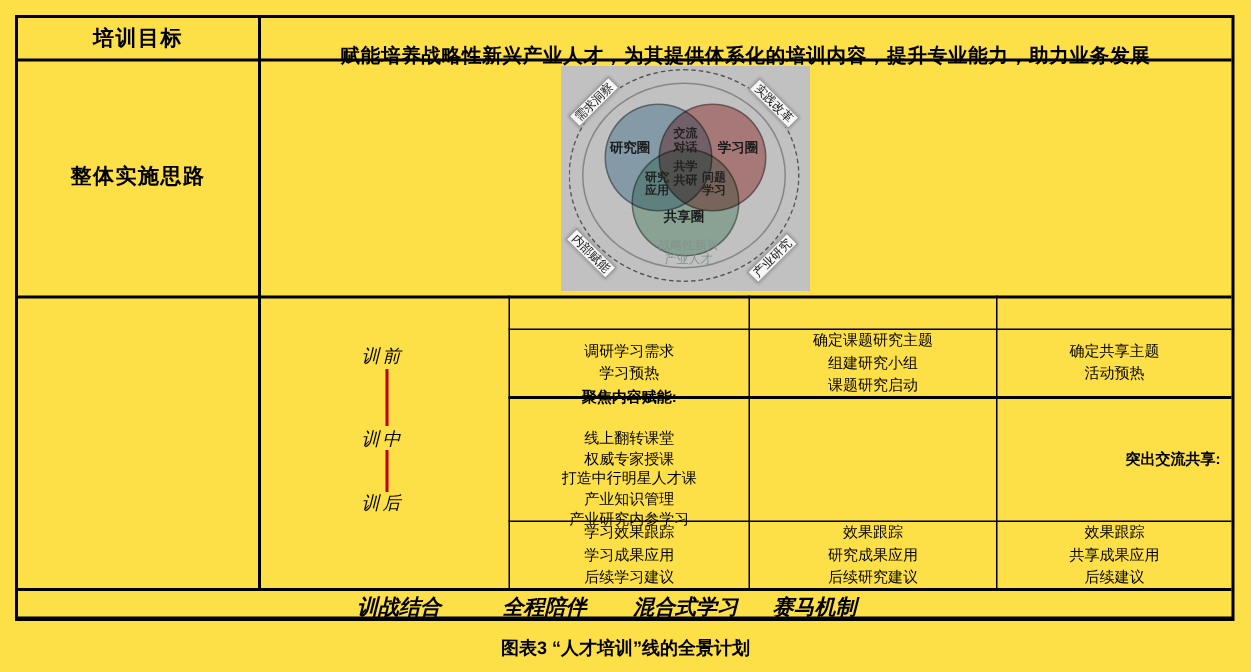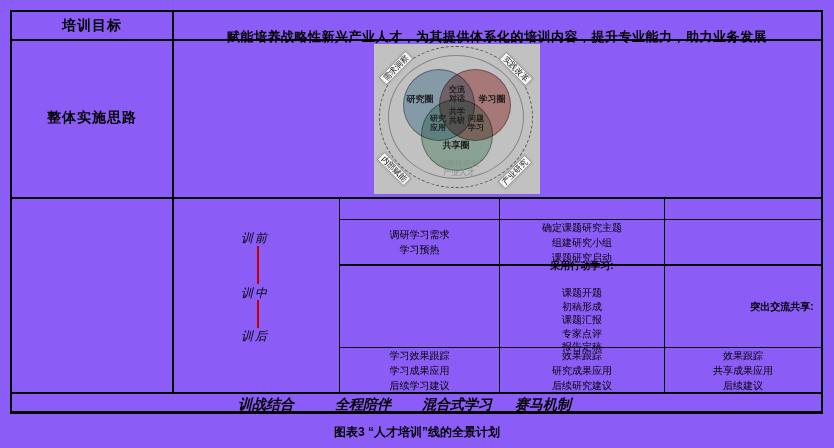--- a/index.html
+++ b/index.html
@@ -1,18 +1,18 @@
 <!DOCTYPE html>
 <html><head>
 <meta charset="utf-8">
 <style>
   * { margin:0; padding:0; box-sizing:border-box; }
   html,body { background:#fff; }
   .page {
-    position:relative; width:834px; height:448px; background:#8b5cf6;
+    position:relative; width:834px; height:448px; background:#fde047;
     font-family:"Liberation Sans","DejaVu Sans",sans-serif; color:#000; overflow:hidden;
   }
   .tbl { position:absolute; left:10px; top:10px; width:813px; height:404px;
          border:2px solid #000; border-bottom-width:3px; }
   .ln { position:absolute; background:#000; }
   .cell { position:absolute; display:flex; align-items:center; justify-content:center;
           text-align:center; }
   .hdr { font-weight:bold; font-size:14px; letter-spacing:1px; }
   .goal-text { font-size:13px; font-weight:600; letter-spacing:.5px; }
   .body { font-size:10px; line-height:15px; white-space:pre-line; }
@@ -106,41 +106,43 @@
 
 
     <div class="phase" style="left:243px;top:226px">训前</div>
     <div class="pline" style="left:245px;top:234px;height:38px"></div>
     <div class="phase" style="left:243px;top:281px">训中</div>
     <div class="pline" style="left:245px;top:288px;height:28px"></div>
     <div class="phase" style="left:243px;top:324px">训后</div>
 
     <div class="cell body" style="left:328px;top:208px;width:159px;height:44px">调研学习需求
 学习预热</div>
+    <div class="cell body r2" style="left:328px;top:254px;width:159px;height:81px">
+      <div>
+        <div class="h">聚焦内容赋能:</div>
+        <div class="b">线上翻转课堂
+权威专家授课
+打造中行明星人才课
+产业知识管理
+产业研究内参学习</div>
+      </div>
+    </div>
     <div class="cell body" style="left:328px;top:336px;width:159px;height:44px">学习效果跟踪
 学习成果应用
 后续学习建议</div>
 
     <div class="cell body" style="left:488px;top:208px;width:164px;height:44px">确定课题研究主题
 组建研究小组
 课题研究启动</div>
-    <div class="cell body r2" style="left:488px;top:254px;width:164px;height:81px">
-      <div>
-        <div class="h">采用行动学习:</div>
-        <div class="b">课题开题
-初稿形成
-课题汇报
-专家点评
-报告定稿</div>
-      </div>
-    </div>
     <div class="cell body" style="left:488px;top:336px;width:164px;height:44px">效果跟踪
 研究成果应用
 后续研究建议</div>
 
+    <div class="cell body" style="left:653px;top:208px;width:156px;height:44px">确定共享主题
+活动预热</div>
     <div class="cell body r2" style="left:692px;top:254px;width:156px;height:81px">
       <div>
         <div class="h">突出交流共享:</div>
       </div>
     </div>
     <div class="cell body" style="left:653px;top:336px;width:156px;height:44px">效果跟踪
 共享成果应用
 后续建议</div>
 
     <div class="kw" style="left:254px">训战结合</div>

